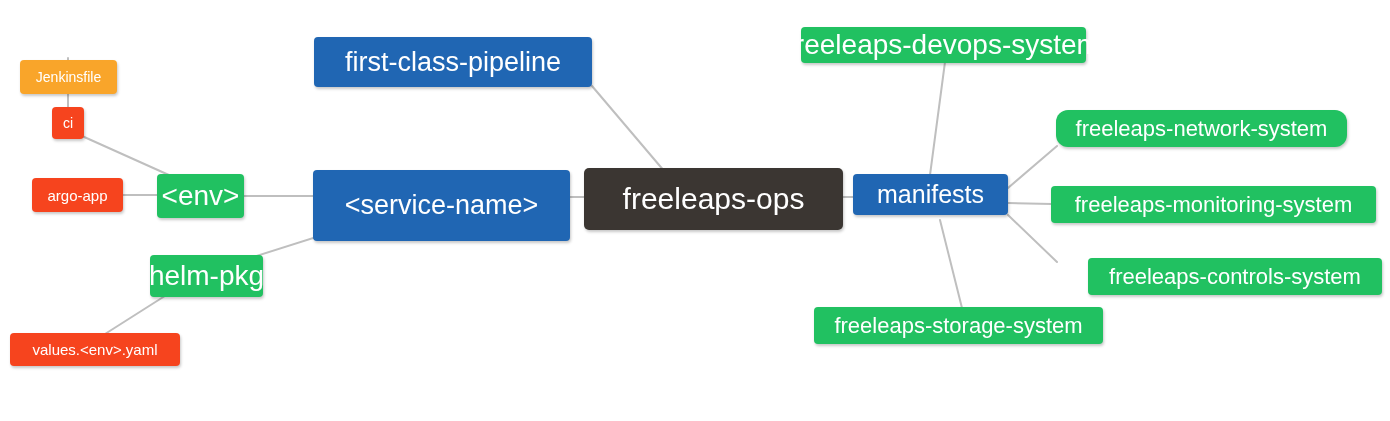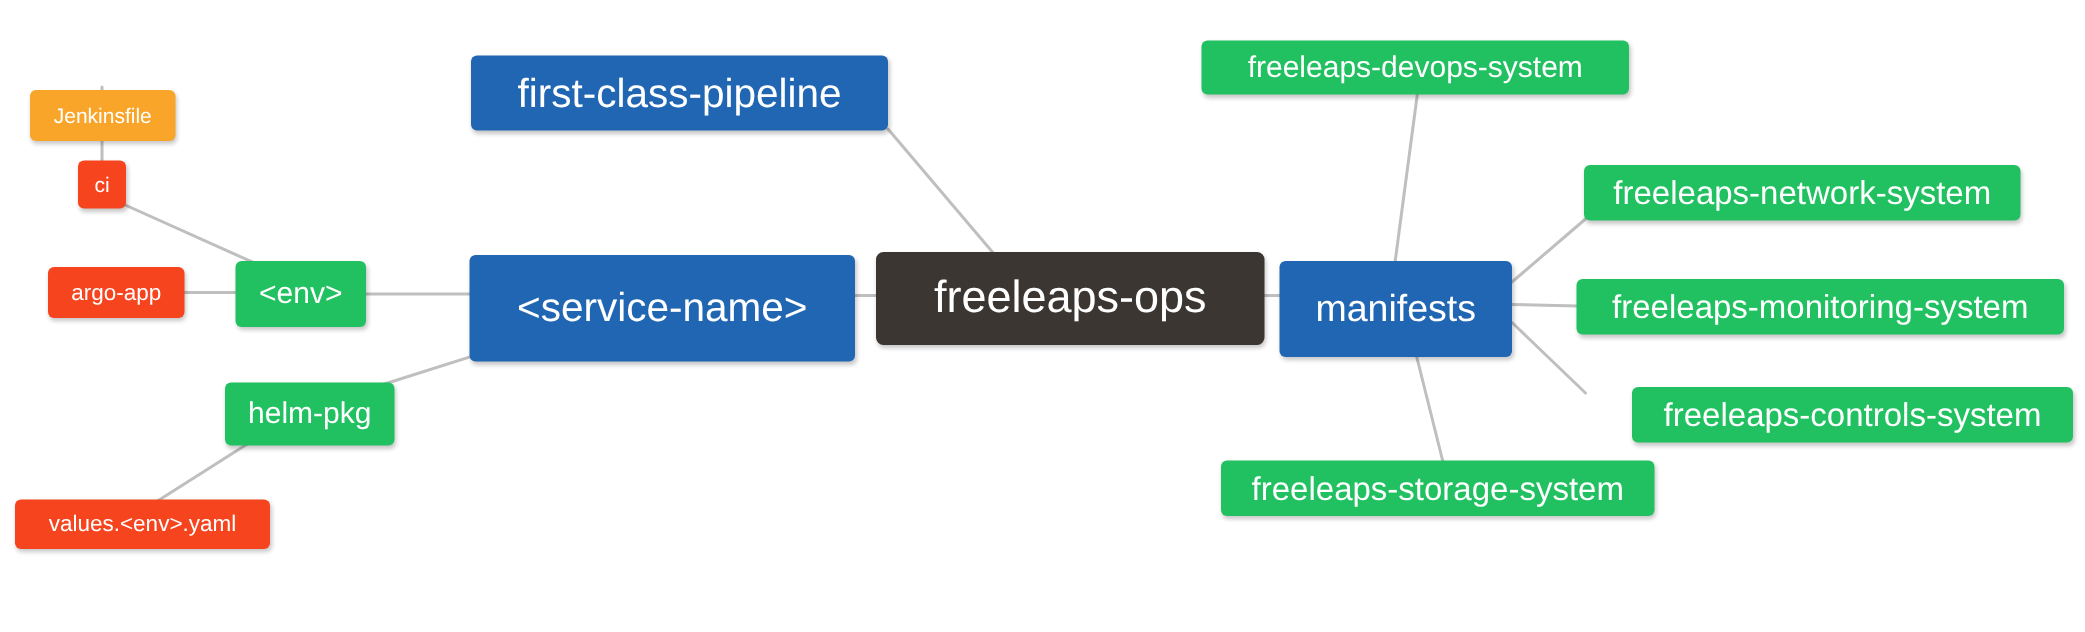--- a/index.html
+++ b/index.html
@@ -52,21 +52,21 @@
   .node-blue {
     background: #2066b3;
     font-size: 27px;
   }
   .node-blue-sm {
     background: #2066b3;
     font-size: 25px;
   }
   .node-green {
     background: #21c161;
-    font-size: 20px;
+    font-size: 28px;
   }
   .node-green-lg {
     background: #21c161;
     font-size: 22px;
   }
   .node-orange {
     background: #f9a52a;
     font-size: 14px;
   }
   .node-red {
@@ -129,29 +129,29 @@
   </div>
 
   <div class="node node-blue" style="left:313px; top:170px; width:257px; height:71px;">
     <span>&lt;service-name&gt;</span>
   </div>
 
   <div class="node node-root" style="left:584px; top:168px; width:259px; height:62px;">
     <span>freeleaps-ops</span>
   </div>
 
-  <div class="node node-blue-sm" style="left:853px; top:174px; width:155px; height:64px;text-align:right;">
+  <div class="node node-blue-sm" style="left:853px; top:174px; width:155px; height:41px;text-align:right;">
     <span>manifests</span>
   </div>
 
   <div class="node node-green" style="left:801px; top:27px; width:285px; height:36px;">
     <span>freeleaps-devops-system</span>
   </div>
 
-  <div class="node node-green-lg" style="left:1056px; top:110px; width:291px; height:37px;">
+  <div class="node node-green-lg" style="left:1056px; top:110px; width:291px; height:37px;border-radius:12px;">
     <span>freeleaps-network-system</span>
   </div>
 
   <div class="node node-green-lg" style="left:1051px; top:186px; width:325px; height:37px;text-align:center;">
     <span>freeleaps-monitoring-system</span>
   </div>
 
   <div class="node node-green-lg" style="left:1056px; top:258px; width:294px; height:37px;margin-left:32px;">
     <span>freeleaps-controls-system</span>
   </div>

